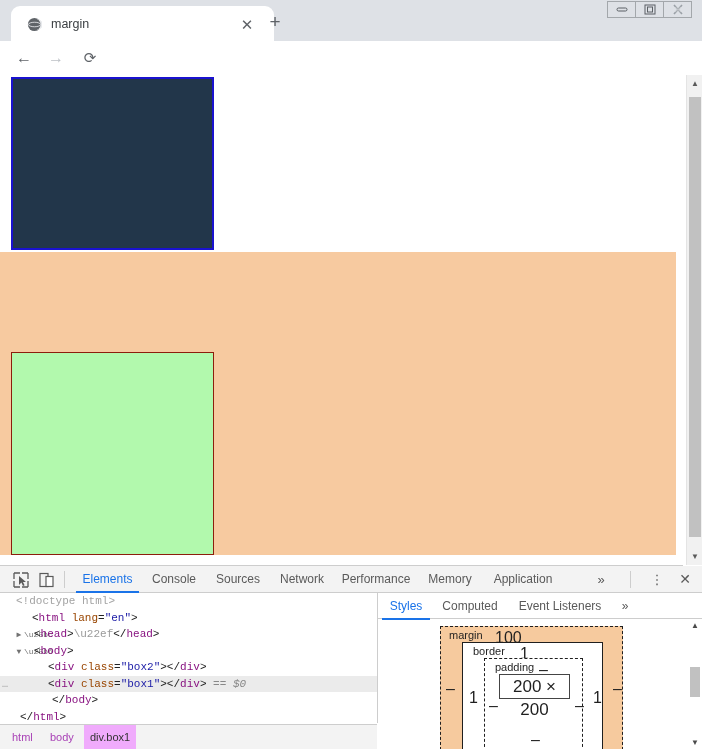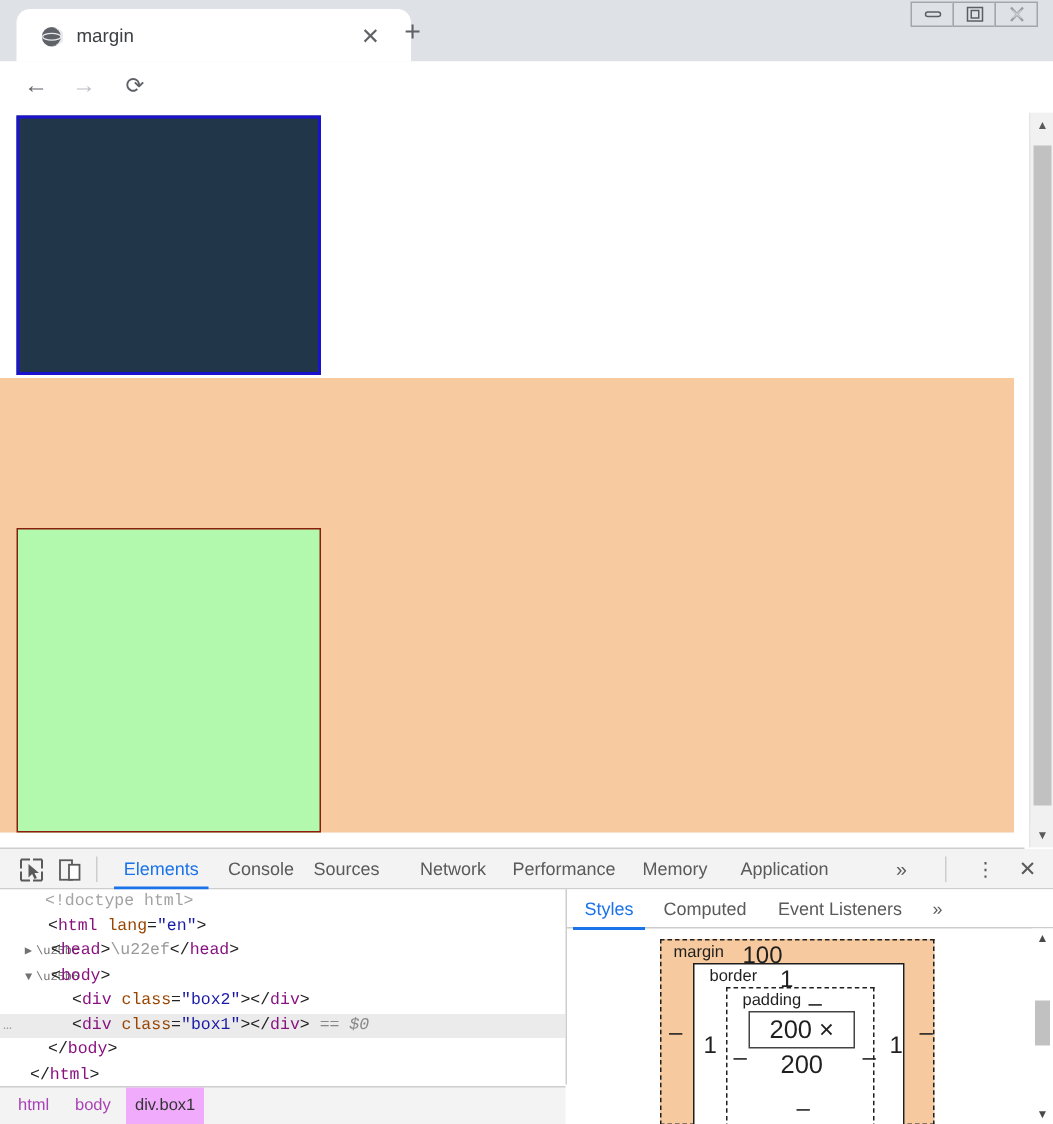--- a/index.html
+++ b/index.html
@@ -386,36 +386,36 @@
       <svg width="18" height="18" viewBox="0 0 18 18">
         <rect x="2" y="2.5" width="8" height="13" fill="none" stroke="#5a5a5a" stroke-width="1.2"></rect>
         <rect x="8" y="5.5" width="7" height="10" fill="#fff" stroke="#5a5a5a" stroke-width="1.2"></rect>
       </svg>
     </div>
     <div class="dt-div"></div>
 
     <div class="dt-tabs">
       <div class="dt-tab active" style="left:0px;width:63px;text-align:center">Elements</div>
       <div class="dt-tab" style="left:69px;width:58px;text-align:center">Console</div>
-      <div class="dt-tab" style="left:133px;width:58px;text-align:left">Sources</div>
+      <div class="dt-tab" style="left:133px;width:58px;text-align:center">Sources</div>
       <div class="dt-tab" style="left:197px;width:58px;text-align:center">Network</div>
       <div class="dt-tab" style="left:261px;width:78px;text-align:center">Performance</div>
       <div class="dt-tab" style="left:345px;width:58px;text-align:center">Memory</div>
       <div class="dt-tab" style="left:409px;width:76px;text-align:center">Application</div>
     </div>
 
     <div class="dt-right-icon" id="dt-more">»</div>
     <div id="dt-vdiv"></div>
     <div class="dt-right-icon" id="dt-kebab">⋮</div>
     <div class="dt-right-icon" id="dt-close">✕</div>
   </div>
 
   <div class="dom-panel">
 
-    <div class="dom-line" style="padding-left:30px">
+    <div class="dom-line" style="padding-left:16px">
       <span class="doctype">&lt;!doctype html&gt;</span>
     </div>
 
     <div class="dom-line" style="padding-left:32px">
       <span class="pn">&lt;</span><span class="tw">html</span><span class="pn">&nbsp;</span><span class="at">lang</span><span class="pn">=</span><span class="av">"en"</span><span class="pn">&gt;</span>
     </div>
 
     <div class="dom-line" style="padding-left:14px">
       <span class="arrow">▶</span><span class="arrow">\u25bc</span><span class="pn">&lt;</span><span class="tw">head</span><span class="pn">&gt;</span><span class="ellip-dots">\u22ef</span><span class="pn">&lt;/</span><span class="tw">head</span><span class="pn">&gt;</span>
     </div>
@@ -425,21 +425,21 @@
     </div>
 
     <div class="dom-line" style="padding-left:48px">
       <span class="pn">&lt;</span><span class="tw">div</span><span class="pn">&nbsp;</span><span class="at">class</span><span class="pn">=</span><span class="av">"box2"</span><span class="pn">&gt;&lt;/</span><span class="tw">div</span><span class="pn">&gt;</span>
     </div>
 
     <div class="dom-line selected" style="padding-left:48px">
       <span class="row-dots">…</span><span class="pn">&lt;</span><span class="tw">div</span><span class="pn">&nbsp;</span><span class="at">class</span><span class="pn">=</span><span class="av">"box1"</span><span class="pn">&gt;&lt;/</span><span class="tw">div</span><span class="pn">&gt;</span><span>&nbsp;</span><span class="dollar">== $0</span>
     </div>
 
-    <div class="dom-line" style="padding-left:32px">
+    <div class="dom-line" style="padding-left:52px">
       <span class="pn">&lt;/</span><span class="tw">body</span><span class="pn">&gt;</span>
     </div>
 
     <div class="dom-line" style="padding-left:20px">
       <span class="pn">&lt;/</span><span class="tw">html</span><span class="pn">&gt;</span>
     </div>
   </div>
 
   <div class="dom-vsep"></div>
 

